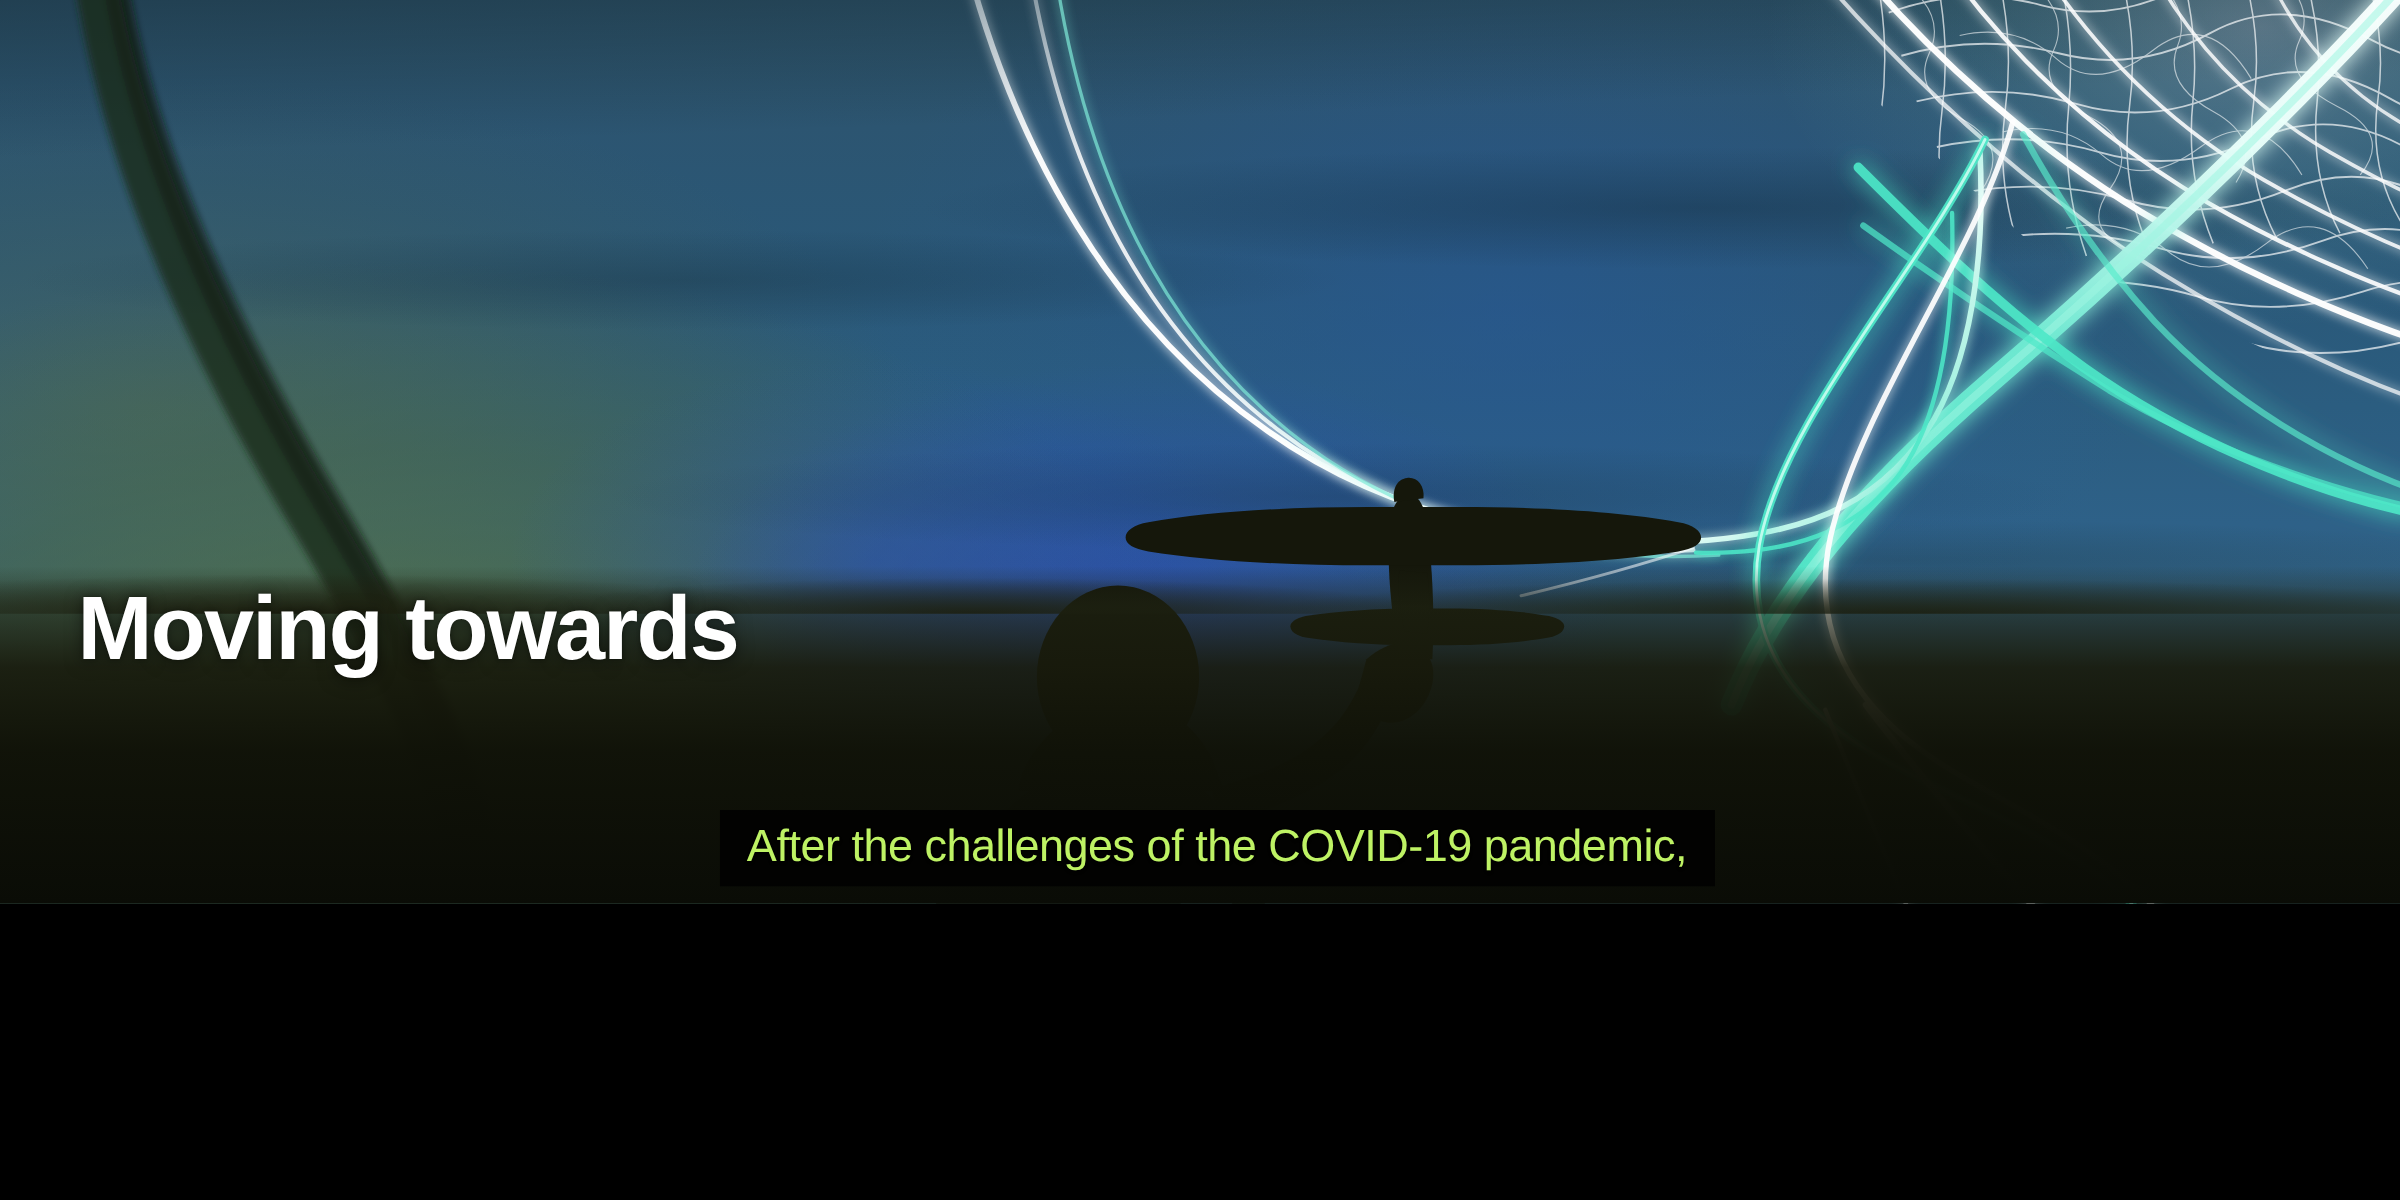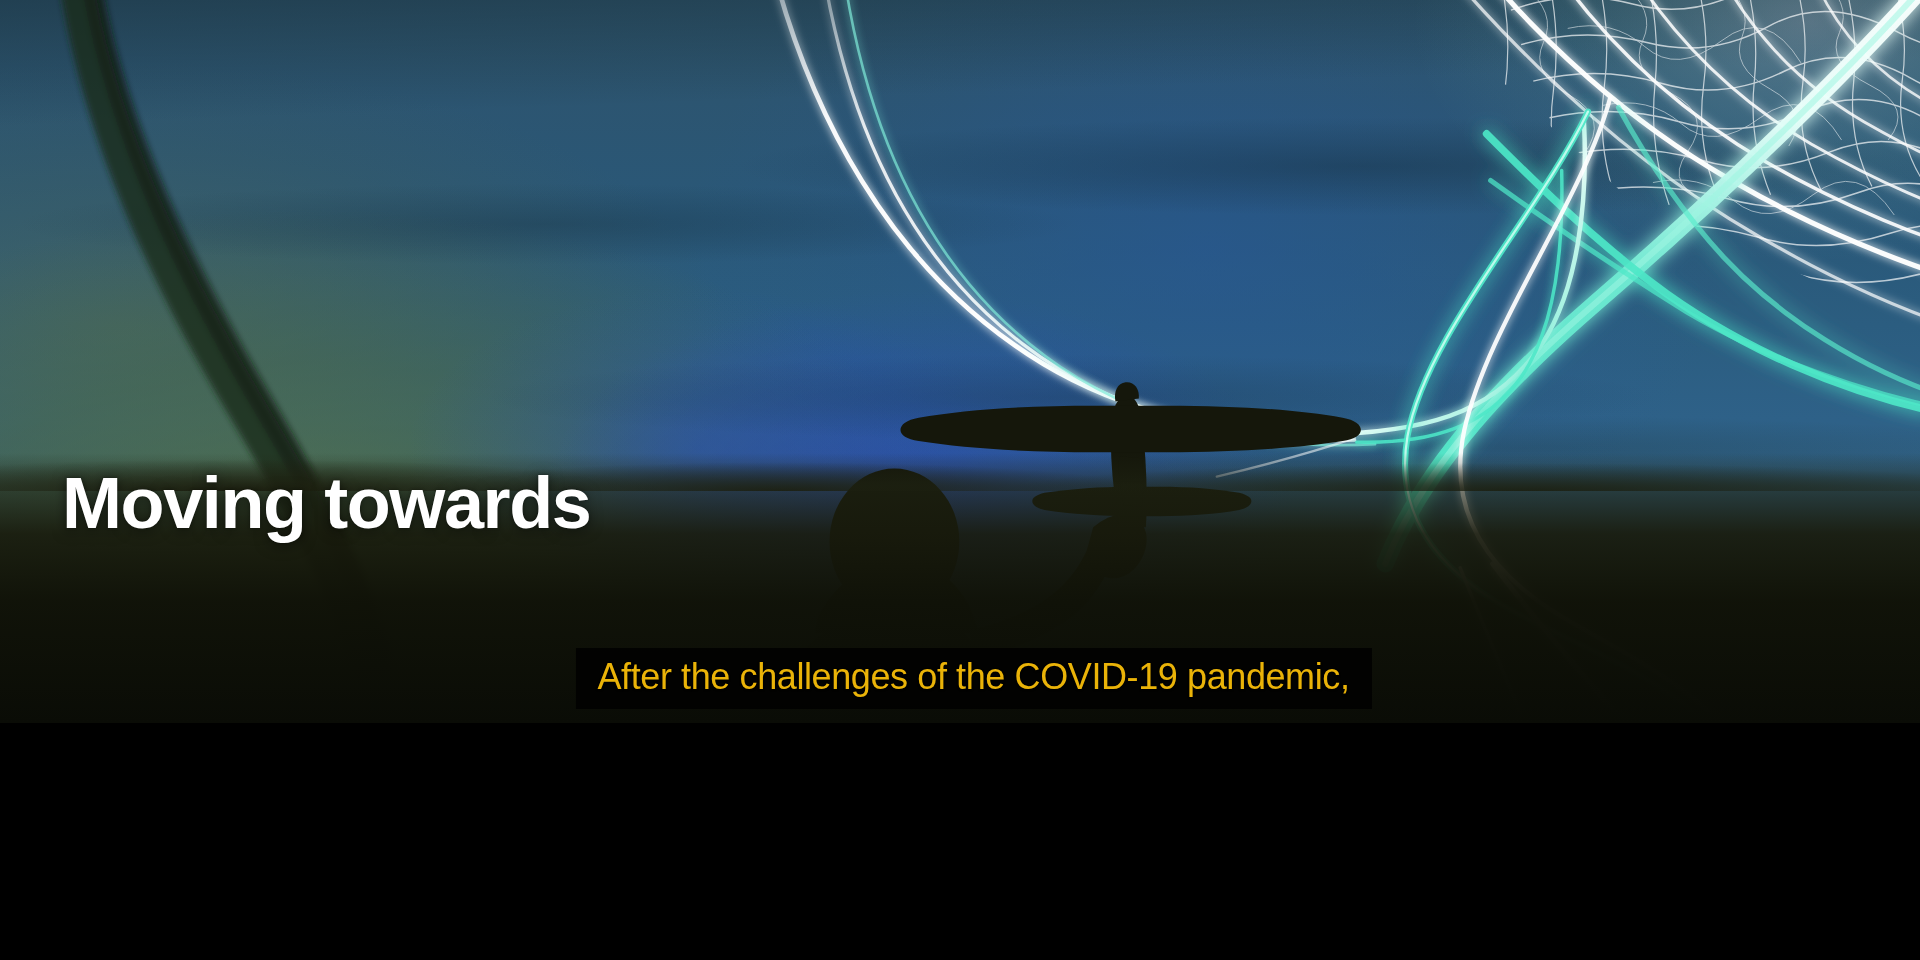--- a/index.html
+++ b/index.html
@@ -126,21 +126,21 @@
   #caption-bar {
     position: absolute;
     left: 50%;
     transform: translateX(-50%);
     bottom: 14px;
     background: rgba(0,0,0,0.82);
     padding: 9px 22px 12px 22px;
     z-index: 45;
   }
   #caption-text {
-    color: #eab308;
+    color: #bef264;
     font-size: 36px;
     line-height: 1.12;
     letter-spacing: -0.4px;
     white-space: nowrap;
     text-shadow: 0 1px 2px rgba(0,0,0,0.9);
   }
 </style>
 </head>
 <body>
 

